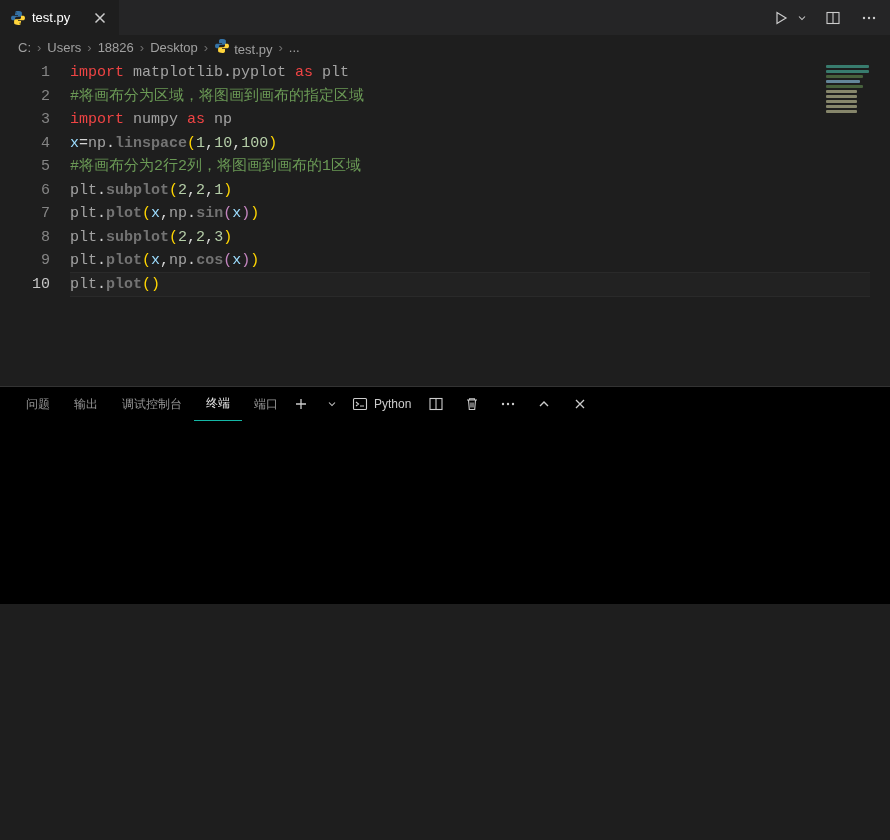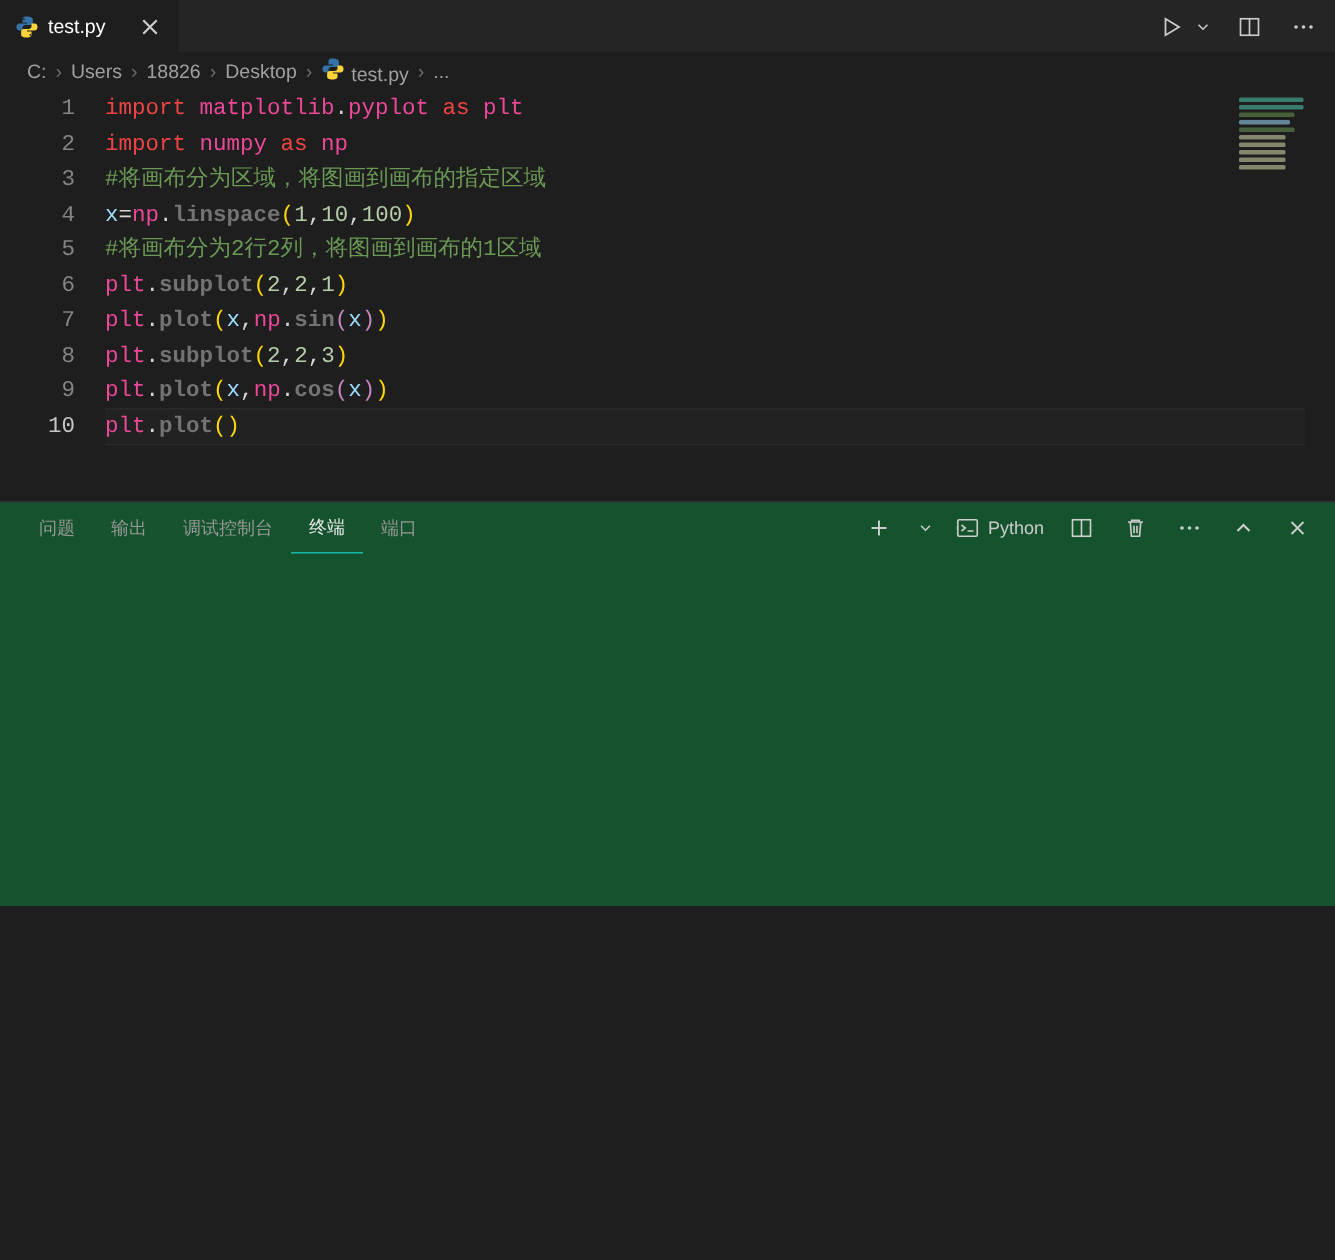--- a/index.html
+++ b/index.html
@@ -85,21 +85,21 @@
     padding-right: 20px;
     color: #858585;
     user-select: none;
   }
   .gutter .ln { height: 23.5px; }
   .gutter .ln.active { color: #c6c6c6; }
   .code { flex: 1; padding-right: 20px; }
   .code .line { height: 23.5px; white-space: pre; }
   .code .line.active { background: rgba(255,255,255,0.02); border-top: 1px solid rgba(255,255,255,0.04); border-bottom: 1px solid rgba(255,255,255,0.04); box-sizing: content-box; margin-top:-1px; margin-bottom:-1px;}
   .tok-kw { color: #ef4444; }
-  .tok-mod { color: #ec4899; }
+  .tok-mod { color: #a3a3a3; }
   .tok-id { color: #9cdcfe; }
   .tok-call { color: #737373; font-weight: bold; }
   .tok-num { color: #b5cea8; }
   .tok-cmt { color: #6a9955; }
   .tok-pun { color: #d4d4d4; }
   .tok-par { color: #ffd602; }
   .tok-par2{ color: #c586c0; }
 
   .minimap {
     position: absolute; top: 4px; right: 4px;
@@ -110,24 +110,24 @@
   }
   .minimap .mm-line { height:3px; margin:2px 2px; border-radius:1px; }
   .mm-a{background:#6a9955;width:60%}
   .mm-b{background:#4ec9b0;width:70%}
   .mm-c{background:#9cdcfe;width:55%}
   .mm-d{background:#dcdcaa;width:50%}
 
   
   .panel {
     flex: 1 1 auto;
-    display: flex; flex-direction: column;
+    display: flex; flex-direction: row;
     border-top: 1px solid #333333;
-    background: #14532d;
-    margin-top: 38px;
+    background: #000000;
+    margin-top: 90px;
   }
   .panel-tabs {
     height: 34px;
     display: flex; align-items: center;
     padding: 0 14px;
     gap: 0;
     font-size: 12px;
     justify-content: space-between;
   }
   .ptabs-left { display: flex; gap: 0; }
@@ -233,22 +233,22 @@
         <div class="ln">4</div>
         <div class="ln">5</div>
         <div class="ln">6</div>
         <div class="ln">7</div>
         <div class="ln">8</div>
         <div class="ln">9</div>
         <div class="ln active">10</div>
       </div>
     <div class="code" id="code">
         <div class="line"><span class="tok-kw">import </span><span class="tok-mod">matplotlib</span><span class="tok-pun">.</span><span class="tok-mod">pyplot</span><span class="tok-kw"> as </span><span class="tok-mod">plt</span></div>
+        <div class="line"><span class="tok-cmt">#将画布分为区域，将图画到画布的指定区域</span></div>
         <div class="line"><span class="tok-kw">import </span><span class="tok-mod">numpy</span><span class="tok-kw"> as </span><span class="tok-mod">np</span></div>
-        <div class="line"><span class="tok-cmt">#将画布分为区域，将图画到画布的指定区域</span></div>
         <div class="line"><span class="tok-id">x</span><span class="tok-pun">=</span><span class="tok-mod">np</span><span class="tok-pun">.</span><span class="tok-call">linspace</span><span class="tok-par">(</span><span class="tok-num">1</span><span class="tok-pun">,</span><span class="tok-num">10</span><span class="tok-pun">,</span><span class="tok-num">100</span><span class="tok-par">)</span></div>
         <div class="line"><span class="tok-cmt">#将画布分为2行2列，将图画到画布的1区域</span></div>
         <div class="line"><span class="tok-mod">plt</span><span class="tok-pun">.</span><span class="tok-call">subplot</span><span class="tok-par">(</span><span class="tok-num">2</span><span class="tok-pun">,</span><span class="tok-num">2</span><span class="tok-pun">,</span><span class="tok-num">1</span><span class="tok-par">)</span></div>
         <div class="line"><span class="tok-mod">plt</span><span class="tok-pun">.</span><span class="tok-call">plot</span><span class="tok-par">(</span><span class="tok-id">x</span><span class="tok-pun">,</span><span class="tok-mod">np</span><span class="tok-pun">.</span><span class="tok-call">sin</span><span class="tok-par2">(</span><span class="tok-id">x</span><span class="tok-par2">)</span><span class="tok-par">)</span></div>
         <div class="line"><span class="tok-mod">plt</span><span class="tok-pun">.</span><span class="tok-call">subplot</span><span class="tok-par">(</span><span class="tok-num">2</span><span class="tok-pun">,</span><span class="tok-num">2</span><span class="tok-pun">,</span><span class="tok-num">3</span><span class="tok-par">)</span></div>
         <div class="line"><span class="tok-mod">plt</span><span class="tok-pun">.</span><span class="tok-call">plot</span><span class="tok-par">(</span><span class="tok-id">x</span><span class="tok-pun">,</span><span class="tok-mod">np</span><span class="tok-pun">.</span><span class="tok-call">cos</span><span class="tok-par2">(</span><span class="tok-id">x</span><span class="tok-par2">)</span><span class="tok-par">)</span></div>
         <div class="line active"><span class="tok-mod">plt</span><span class="tok-pun">.</span><span class="tok-call">plot</span><span class="tok-par">(</span><span class="tok-par">)</span></div>
       </div>
     <div class="minimap">
       <div class="mm-line mm-b"></div>

